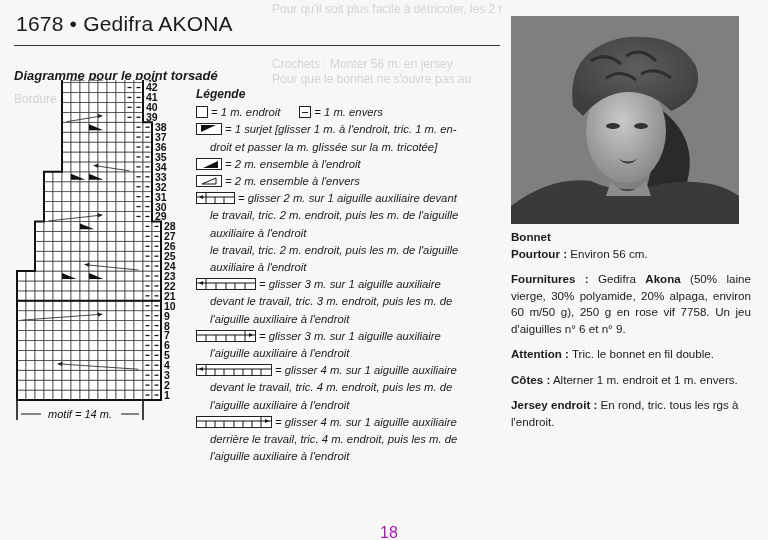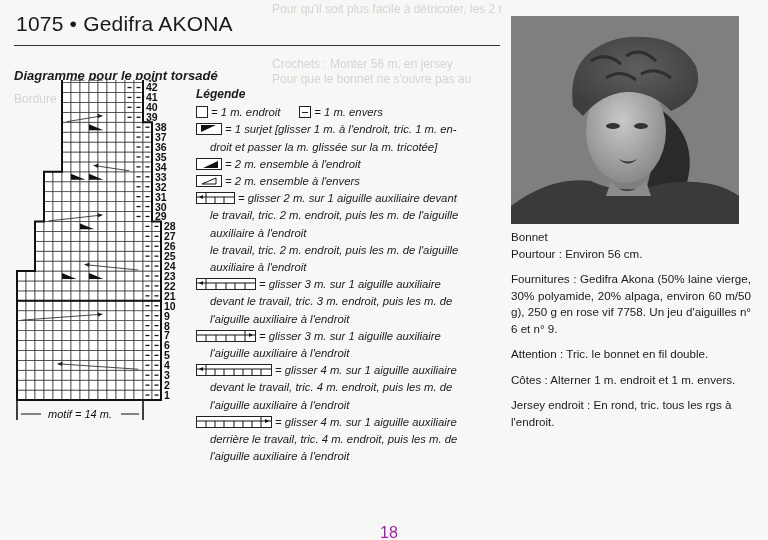--- a/index.html
+++ b/index.html
@@ -19,32 +19,32 @@
   .sym.cable2 { width:37px; }
   .sym.cable3 { width:58px; }
   .sym.cable4 { width:74px; }
   .sym .mid { position:absolute; left:0; right:0; top:50%; height:1px; background:#222; }
   .sym .tri { position:absolute; width:0; height:0; }
   #photo { position:absolute; left:511px; top:16px; width:228px; height:208px; overflow:hidden;
            background:linear-gradient(180deg,#8a8a8a 0%,#7c7c7c 60%,#6d6d6d 100%); }
   #photo svg { display:block; }
   #info { position:absolute; left:511px; top:229px; width:240px; font-size:11.6px; line-height:16.5px; }
   #info p { margin:0 0 9px 0; }
-  #info b { font-weight:normal; }
+  #info b { font-weight:bold; }
   #page-number { position:absolute; left:380px; top:524px; font-size:16px; color:#a21caf; }
 </style>
 </head>
 <body>
 
 <div class="bgtext" style="left:272px;top:2px;width:230px;">Pour qu'il soit plus facile à détricoter, les 2 rgs</div>
 <div class="bgtext" style="left:272px;top:57px;width:230px;">Crochets : Monter 56 m. en jersey</div>
 <div class="bgtext" style="left:272px;top:72px;width:230px;">Pour que le bonnet ne s'ouvre pas au</div>
 <div class="bgtext" style="left:14px;top:92px;width:180px;">Bordure à cotes : monter</div>
 
-<div id="page-title">1075 • Gedifra AKONA</div>
+<div id="page-title">1678 • Gedifra AKONA</div>
 <div id="title-rule"></div>
 
 <div id="diagram-title">Diagramme pour le point torsadé</div>
 
 <svg id="chart" width="195" height="410" xmlns="http://www.w3.org/2000/svg">
     <rect x="17" y="310.08" width="9" height="9.92" fill="#fff" stroke="#333" stroke-width="0.7"></rect>
     <rect x="26" y="310.08" width="9" height="9.92" fill="#fff" stroke="#333" stroke-width="0.7"></rect>
     <rect x="35" y="310.08" width="9" height="9.92" fill="#fff" stroke="#333" stroke-width="0.7"></rect>
     <rect x="44" y="310.08" width="9" height="9.92" fill="#fff" stroke="#333" stroke-width="0.7"></rect>
     <rect x="53" y="310.08" width="9" height="9.92" fill="#fff" stroke="#333" stroke-width="0.7"></rect>

